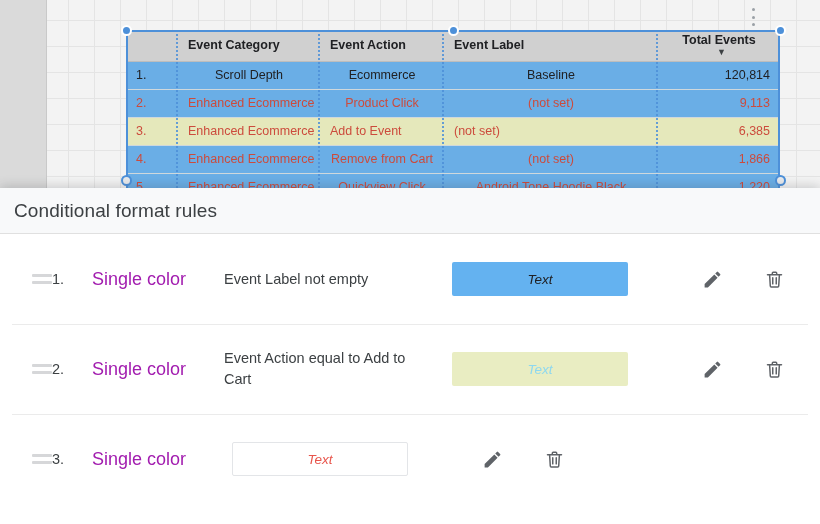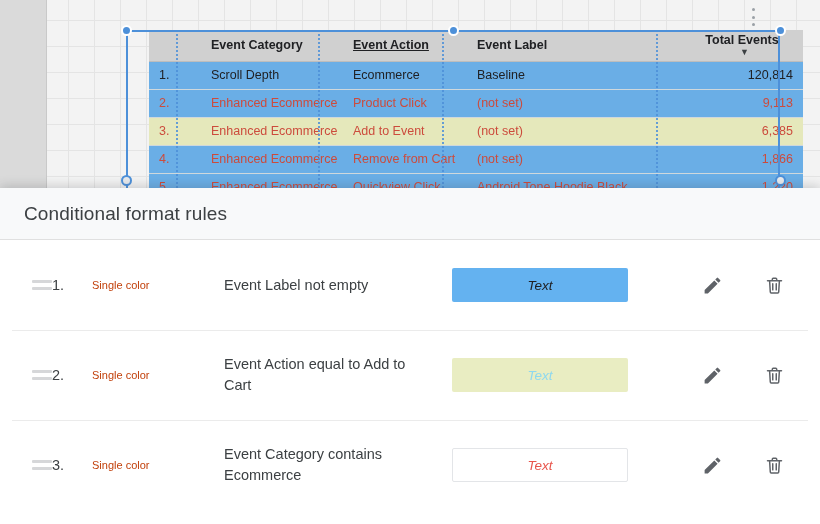--- a/index.html
+++ b/index.html
@@ -24,35 +24,35 @@
     background-size:26px 26px;
     background-position:-5px -6px;
   }
 
   
   .kebab{position:absolute;left:746px;top:6px;width:14px;height:22px;display:flex;flex-direction:column;
          align-items:center;justify-content:space-between;padding:2px 0;box-sizing:border-box;}
   .kebab i{display:block;width:3px;height:3px;border-radius:50%;background:#9aa0a6;}
 
   
-  .tbl-wrap{position:absolute;left:126px;top:30px;width:654px;height:162px;padding-left:23px;}
+  .tbl-wrap{position:absolute;left:126px;top:30px;width:654px;height:162px;}
   .tbl{width:100%;border-collapse:collapse;table-layout:fixed;font-size:12.5px;color:#202124;}
   .tbl td,.tbl th{padding:0 10px;height:28px;box-sizing:border-box;vertical-align:middle;
                   white-space:nowrap;overflow:hidden;text-align:left;font-weight:normal;}
   .tbl thead th{background:#d0d0d0;color:#202124;font-weight:bold;font-size:12.5px;height:31px;
                 border-bottom:1px solid #bdbdbd;}
   .tbl thead th.c-idx{width:52px;}
   .tbl thead th.c-cat{width:142px;}
-  .tbl thead th.c-act{width:124px;text-decoration:underline;}
+  .tbl thead th.c-act{width:124px;}
   .tbl thead th.c-lab{width:214px;}
   .tbl thead th.c-tot{width:122px;text-align:right;}
   .tbl tbody td{border-bottom:1px solid #cfd8dc;}
   .tbl tbody td.idx{text-align:left;}
   .tbl tbody td.num{text-align:right;}
-  tr.r-blue td{background:#6aaee6;}
+  tr.r-blue td{background:#6aaee6;text-align:center;}
   tr.r-yellow td{background:#e5e8bb;}
   .txt-red{color:#cc4b3c;}
   .txt-dark{color:#202124;}
   .sort-caret{font-size:9px;margin-left:5px;color:#3c4043;}
   .tot-head{display:flex;justify-content:flex-end;align-items:center;flex-direction:column;}
 
   
   .colsep{position:absolute;top:0;width:0;height:162px;border-left:2px dotted #4d90d9;opacity:.85;}
 
   
@@ -60,33 +60,33 @@
   .handle{position:absolute;width:11px;height:11px;border-radius:50%;background:#4d90d9;border:2px solid #ffffff;box-sizing:border-box;}
   .h-tl{left:121px;top:25px;}
   .h-tm{left:448px;top:25px;}
   .h-tr{left:775px;top:25px;}
   .h-bl{left:121px;top:175px;background:#e8eaed;border-color:#4d90d9;}
   .h-br{left:775px;top:175px;background:#e8eaed;border-color:#4d90d9;}
 
   
   .dialog{position:absolute;left:0;top:188px;width:820px;height:336px;background:#ffffff;
           box-shadow:0 -2px 10px rgba(60,64,67,.22);}
-  .dlg-head{height:52px;background:#f8f9fa;border-bottom:1px solid #e0e0e0;display:flex;align-items:center;
-            padding:0 24px;box-sizing:border-box;}
+  .dlg-head{height:46px;background:#f8f9fa;border-bottom:1px solid #e0e0e0;display:flex;align-items:center;
+            padding:0 14px;box-sizing:border-box;}
   .dlg-title{font-size:19px;color:#3c4043;letter-spacing:.1px;}
 
   .rules{padding:0;}
   .rule-row{position:relative;display:flex;align-items:center;height:90px;padding:0 12px;box-sizing:border-box;}
   .rule-row + .rule-row:before{content:"";position:absolute;left:12px;right:12px;top:0;height:1px;background:#ebebeb;}
 
   .drag-handle{width:34px;display:flex;flex-direction:column;justify-content:center;align-items:flex-start;gap:4px;
                padding-left:20px;box-sizing:border-box;}
   .drag-handle i{display:block;width:20px;height:3px;background:#d6d7d9;border-radius:1px;}
   .rule-num{width:46px;font-size:14.5px;color:#3c4043;padding-left:6px;box-sizing:border-box;}
-  .rule-type{width:132px;font-size:11px;color:#c2410c;}
+  .rule-type{width:132px;font-size:18px;color:#a21caf;}
   .rule-cond{flex:1;font-size:14.5px;color:#3c4043;line-height:21px;padding-right:16px;max-width:240px;}
 
   .chip{width:176px;height:34px;border-radius:2px;display:flex;align-items:center;justify-content:center;
         font-size:13.5px;box-sizing:border-box;margin-left:8px;font-style:italic;}
   .chip-1{background:#64b2f0;color:#202124;}
   .chip-2{background:#e9edc2;color:#8ed8ef;}
   .chip-3{background:#ffffff;color:#e8554c;border:1px solid #e3e5e8;}
 
   .rule-actions{width:180px;display:flex;align-items:center;justify-content:flex-end;gap:38px;padding-right:22px;
                 box-sizing:border-box;}
@@ -242,21 +242,20 @@
         </div>
       </div>
 
       <div class="rule-row">
         <div class="drag-handle">
           <i></i>
           <i></i>
         </div>
         <div class="rule-num">3.</div>
         <div class="rule-type">Single color</div>
-        <div class="rule-cond">Event Category contains Ecommerce</div>
         <div class="chip chip-3">
           <span>Text</span>
         </div>
         <div class="rule-actions">
           <div class="icon-btn">
             <svg width="21" height="21" viewBox="0 0 24 24" fill="currentColor" aria-hidden="true">
               <path d="M3 17.25V21h3.75L17.81 9.94l-3.75-3.75L3 17.25zM20.71 7.04a1 1 0 0 0 0-1.41l-2.34-2.34a1 1 0 0 0-1.41 0l-1.83 1.83 3.75 3.75 1.83-1.83z"></path>
             </svg>
           </div>
           <div class="icon-btn">

